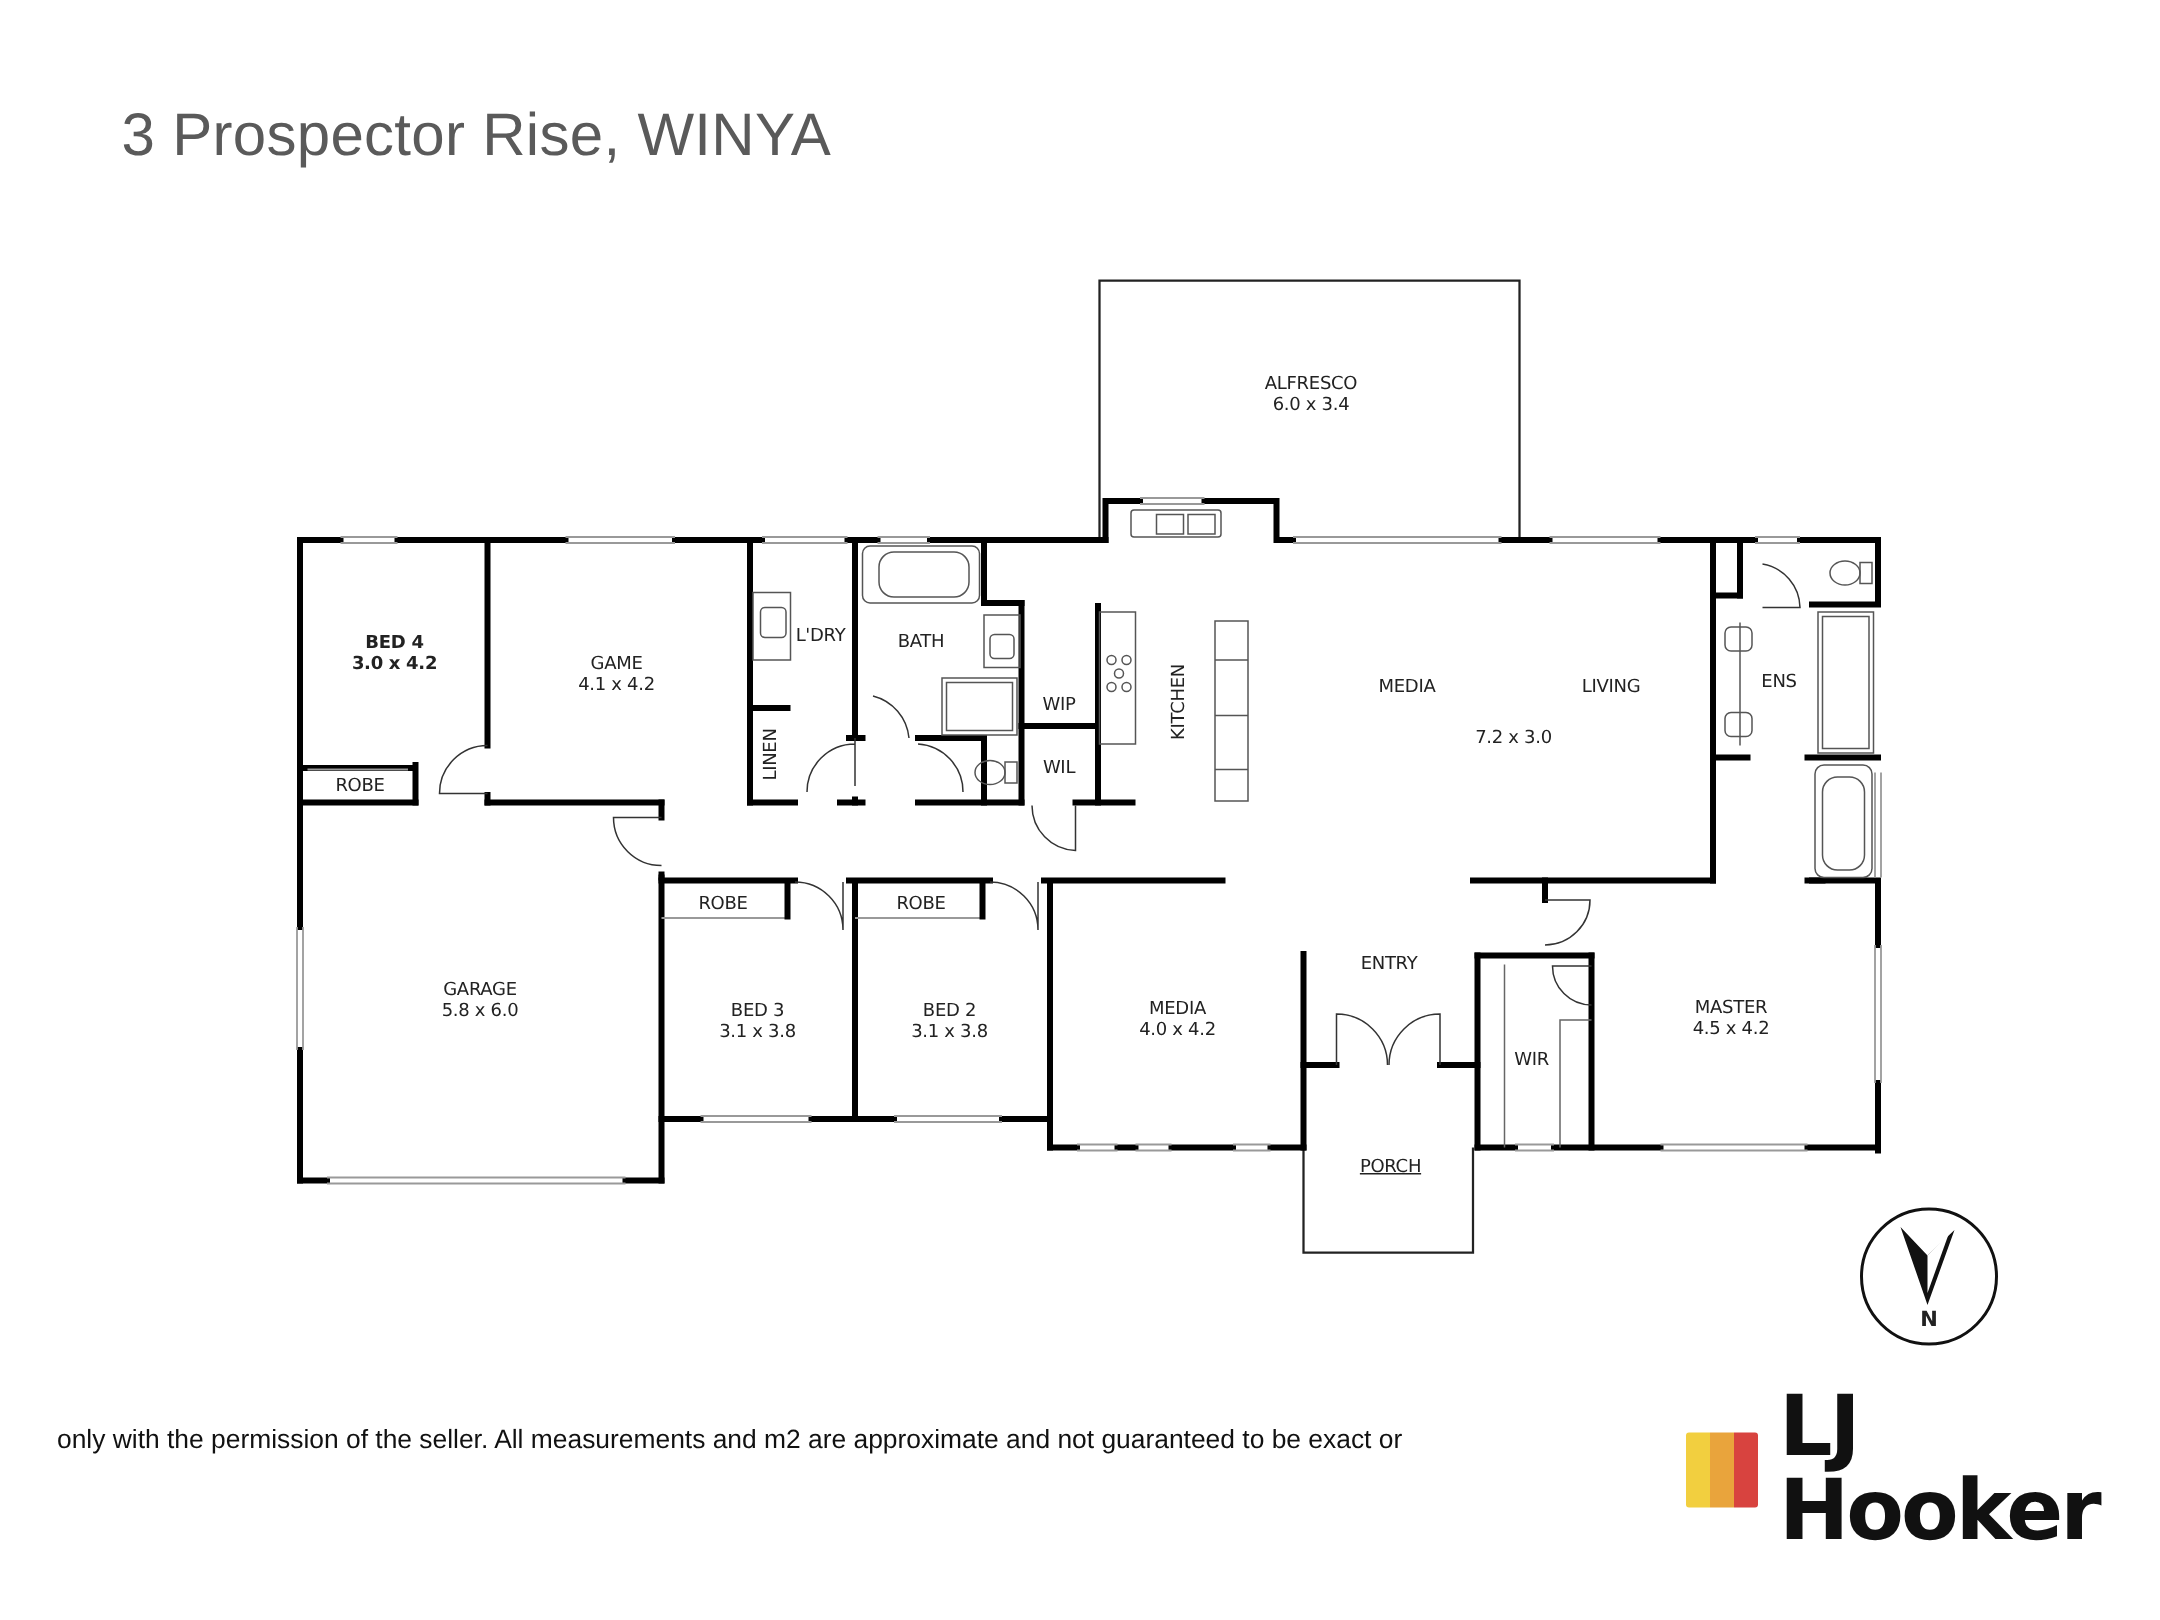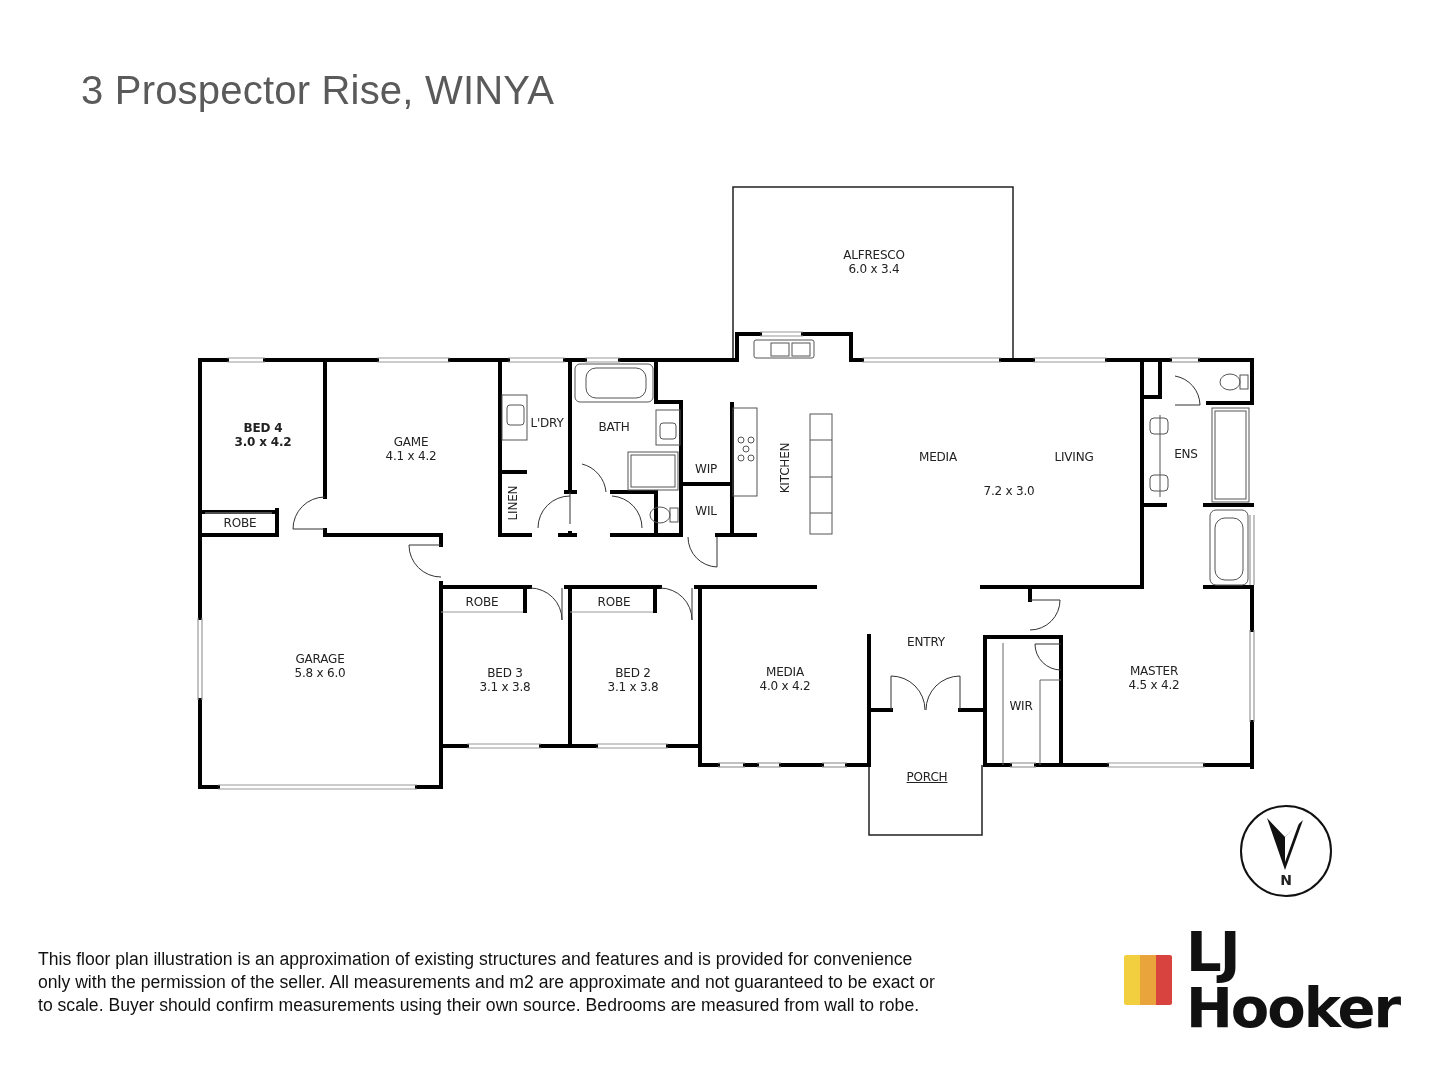--- a/index.html
+++ b/index.html
@@ -326,23 +326,21 @@
 <div class="compass">
   <svg width="94" height="94" viewBox="0 0 94 94" xmlns="http://www.w3.org/2000/svg">
     <circle cx="47" cy="47" r="45" fill="none" stroke="#111" stroke-width="2"></circle>
     <path d="M 28 14 L 46 33 L 64 16 L 46 66 Z" fill="#111"></path>
     <path d="M 46 33 L 60 19 L 46 58 Z" fill="#fff"></path>
   </svg>
   <div class="n">N</div>
 </div>
 
 <div class="disclaimer">
-  <span>This floor plan illustration is an approximation of existing structures and features and is provided for convenience</span>
   <span>only with the permission of the seller. All measurements and m2 are approximate and not guaranteed to be exact or</span>
-  <span>to scale. Buyer should confirm measurements using their own source. Bedrooms are measured from wall to robe.</span>
 </div>
 
 <div class="logo">
   <div class="bars">
     <div class="bar" style="background:#f2cf3f;"></div>
     <div class="bar" style="background:#e9a43c;"></div>
     <div class="bar" style="background:#d8433f;"></div>
   </div>
   <div class="wordmark">LJ Hooker</div>
 </div>

